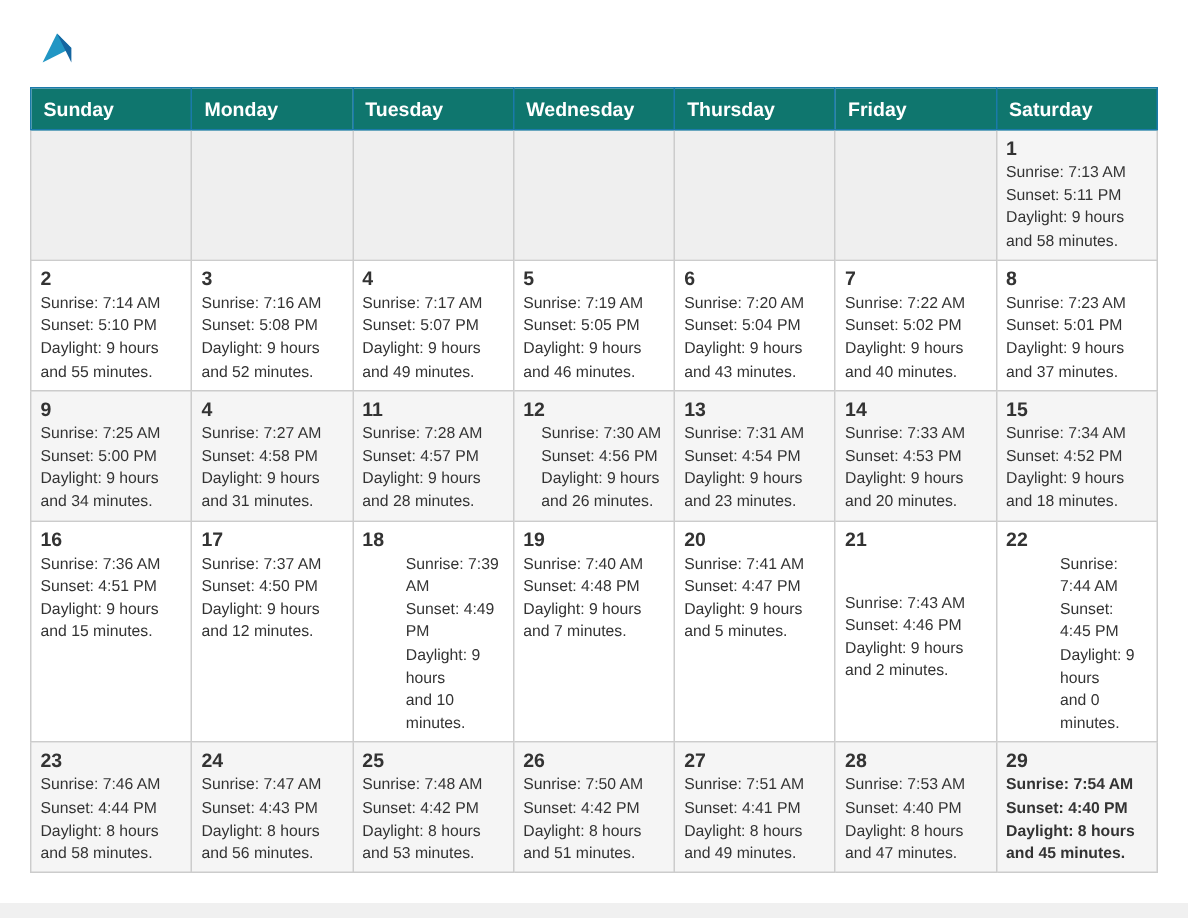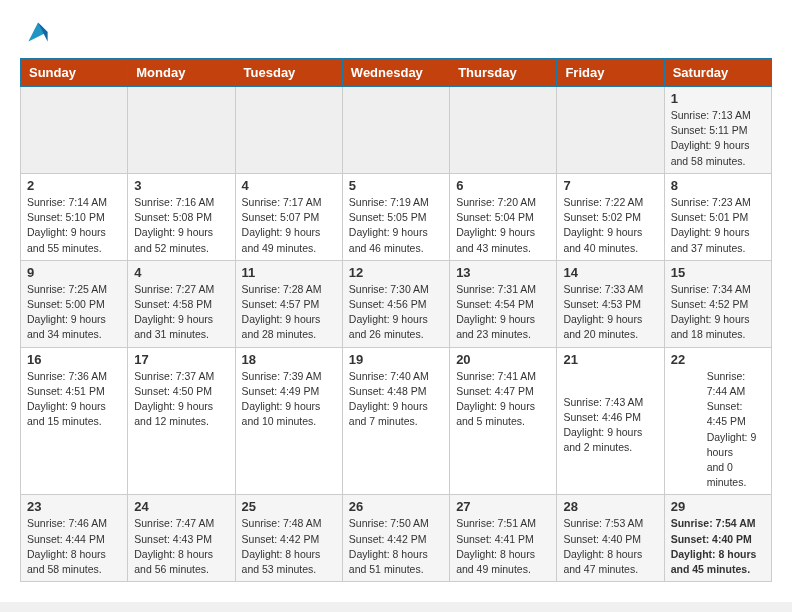--- a/index.html
+++ b/index.html
@@ -43,21 +43,21 @@
       font-size: 15px;
       color: #555;
       margin-top: 2px;
     }
     .calendar {
       width: 100%;
       border-collapse: collapse;
       border: 1px solid #ccc;
     }
     .calendar th {
-      background: #c2410c;
+      background: #0f766e;
       color: #fff;
       font-size: 13px;
       font-weight: bold;
       padding: 6px 8px;
       text-align: left;
       border: 1px solid #1a7aaa;
     }
     .calendar td {
       vertical-align: top;
       border: 1px solid #ccc;
@@ -207,21 +207,21 @@
           </td>
           <td>
             <div class="day-number">11</div>
             <div class="day-info" style="white-space: pre-line;">Sunrise: 7:28 AM
 Sunset: 4:57 PM
 Daylight: 9 hours
 and 28 minutes.</div>
           </td>
           <td>
             <div class="day-number">12</div>
-            <div class="day-info" style="white-space: pre-line;">Sunrise: 7:30 AM
+            <div class="day-info" style="white-space: pre-line; margin-left: 12px;">Sunrise: 7:30 AM
 Sunset: 4:56 PM
 Daylight: 9 hours
 and 26 minutes.</div>
           </td>
           <td>
             <div class="day-number">13</div>
             <div class="day-info" style="white-space: pre-line;">Sunrise: 7:31 AM
 Sunset: 4:54 PM
 Daylight: 9 hours
 and 23 minutes.</div>
@@ -251,21 +251,21 @@
           </td>
           <td>
             <div class="day-number">17</div>
             <div class="day-info" style="white-space: pre-line;">Sunrise: 7:37 AM
 Sunset: 4:50 PM
 Daylight: 9 hours
 and 12 minutes.</div>
           </td>
           <td>
             <div class="day-number">18</div>
-            <div class="day-info" style="white-space: pre-line;">Sunrise: 7:39 AM
+            <div class="day-info" style="white-space: pre-line; margin-left: 29px;">Sunrise: 7:39 AM
 Sunset: 4:49 PM
 Daylight: 9 hours
 and 10 minutes.</div>
           </td>
           <td>
             <div class="day-number">19</div>
             <div class="day-info" style="white-space: pre-line;">Sunrise: 7:40 AM
 Sunset: 4:48 PM
 Daylight: 9 hours
 and 7 minutes.</div>

